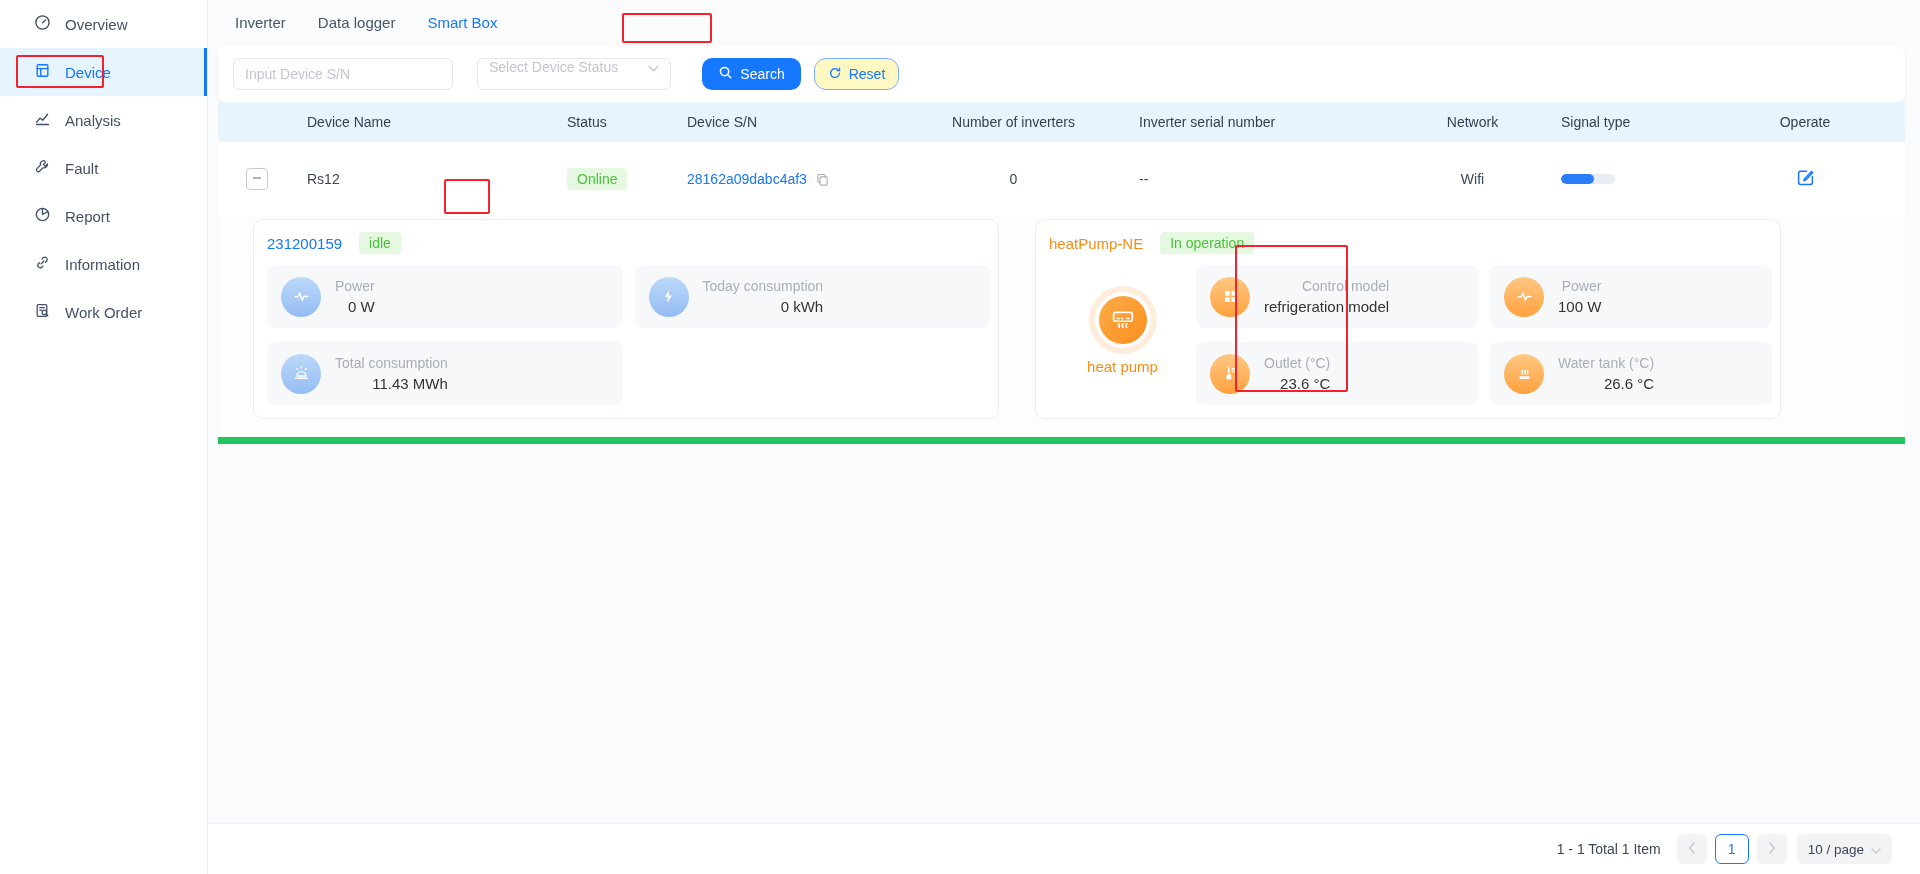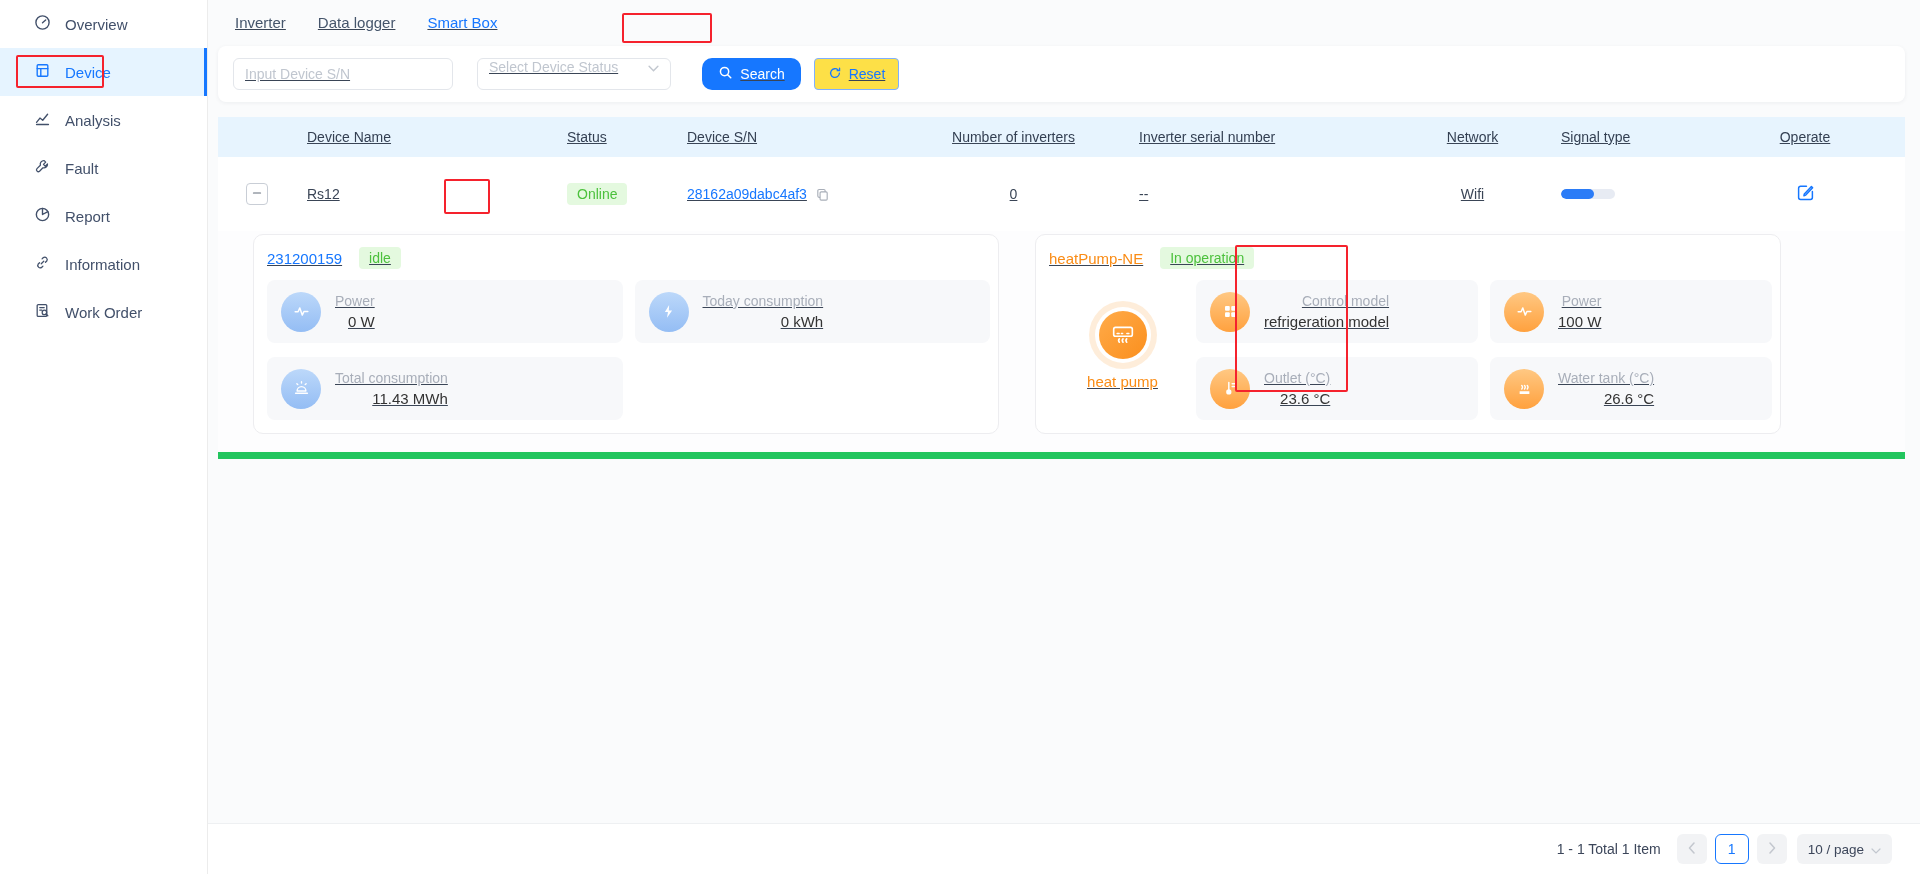--- a/index.html
+++ b/index.html
@@ -18,21 +18,21 @@
   .side-item {
     height: 48px; display: flex; align-items: center;
     padding-left: 34px; gap: 14px; font-size: 15px; color: #42506a; cursor: pointer;
   }
   .side-item svg { flex: none; }
   .side-item.active {
     background: #e6f4ff; color: #1677ff;
     border-right: 3px solid #1677ff;
   }
   
-  .main { position: absolute; left: 208px; top: 0; right: 0; bottom: 0; background: #fafbfc; text-decoration: underline; }
+  .main { position: absolute; left: 208px; top: 0; right: 0; bottom: 0; background: #fafbfc; }
   .content { margin-left: 10px; width: 1687px; }
   .tabs { height: 44px; display: flex; align-items: center; padding-left: 17px; gap: 32px; font-size: 15px; color: #45556b; }
   .tab { cursor: pointer; }
   .tab.active { color: #1677ff; }
   .filter-card {
     width: 1687px; height: 56px; background: #fff; border-radius: 8px;
     box-shadow: 0 1px 4px rgba(15,34,58,.06);
     display: flex; align-items: center; padding-left: 15px; margin-top: 2px;
   }
   .text-input {
@@ -45,27 +45,27 @@
     display: flex; align-items: flex-start; justify-content: space-between;
     padding: 0 11px; font-size: 14px; color: #c0c6cf; background: #fff; cursor: pointer;
   }
   .btn-search {
     margin-left: 31px; width: 99px; height: 32px; background: #1677ff; color: #fff;
     border: none; border-radius: 10px; font-size: 14px;
     display: flex; align-items: center; justify-content: center; gap: 7px; cursor: pointer;
     font-family: inherit;
   }
   .btn-reset {
-    margin-left: 13px; width: 85px; height: 32px; background: #fde047; color: #1677ff;
-    border: 1px solid #7fb0ff; border-radius: 4px; font-size: 14px;
+    margin-left: 13px; width: 85px; height: 32px; background: #fef9c3; color: #1677ff;
+    border: 1px solid #7fb0ff; border-radius: 12px; font-size: 14px;
     display: flex; align-items: center; justify-content: center; gap: 7px; cursor: pointer;
     font-family: inherit;
   }
   
-  .table { margin-top: 15px; width: 1687px; background: #c2410c; }
+  .table { width: 1687px; background: #c2410c; }
   .t-grid {
     display: grid;
     grid-template-columns: 77px 260px 120px 225px 227px 263px 165px 150px 1fr;
     align-items: center;
   }
   .t-head { height: 40px; background: #e7f4fe; font-size: 14px; color: #333f52; }
   .t-row  { height: 74px; background: #fff; font-size: 14px; color: #3a4556; }
   .c-left { padding-left: 12px; text-align: left; }
   .c-center { text-align: center; }
   .cell-flex { display: flex; align-items: center; }

